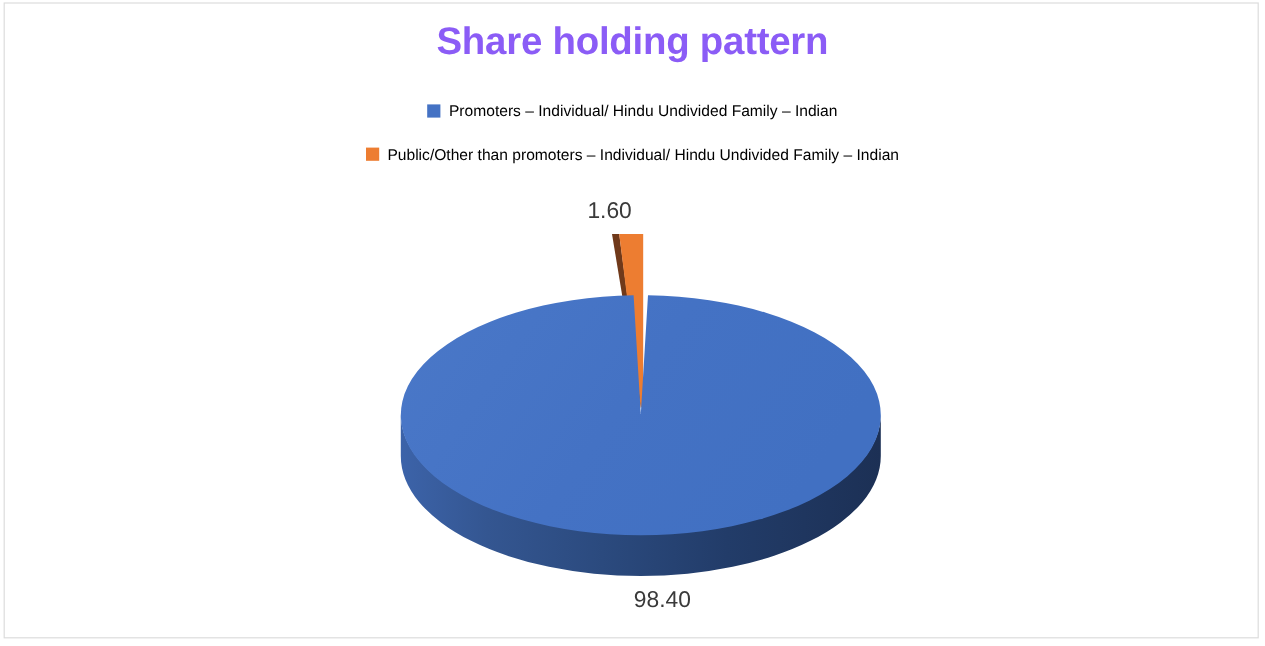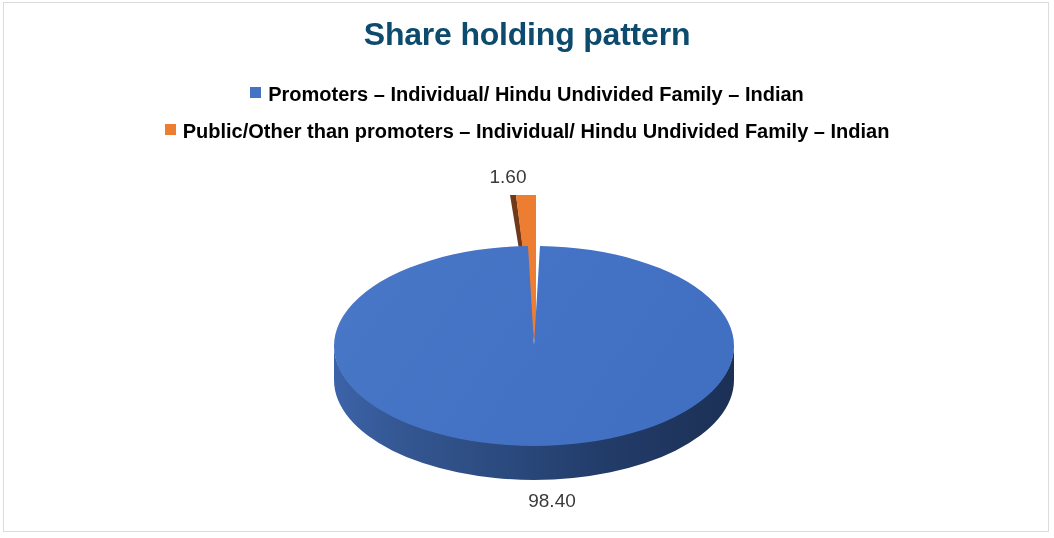--- a/index.html
+++ b/index.html
@@ -30,21 +30,21 @@
     pointer-events: none;
   }
   #chart-title {
     position: absolute;
     left: 0;
     top: 16px;
     width: 1054px;
     text-align: center;
     font-size: 32px;
     font-weight: bold;
-    color: #0c4a6e;
+    color: #8b5cf6;
     letter-spacing: -0.2px;
     font-family: "Liberation Sans", sans-serif;
   }
   #legend {
     position: absolute;
     left: 0;
     top: 82px;
     width: 1054px;
     text-align: center;
   }
@@ -59,24 +59,23 @@
     width: 11px;
     height: 11px;
     vertical-align: middle;
     margin-right: 7px;
     position: relative;
     top: -1px;
   }
   .legend-label {
     display: inline-block;
     vertical-align: middle;
-    font-size: 20px;
+    font-size: 13px;
     color: #000000;
     font-family: "Liberation Sans", sans-serif;
-    font-weight: bold;
   }
   #plot-area {
     position: absolute;
     left: 4px;
     top: 150px;
     width: 1054px;
     height: 388px;
   }
   #pie-svg {
     position: absolute;

